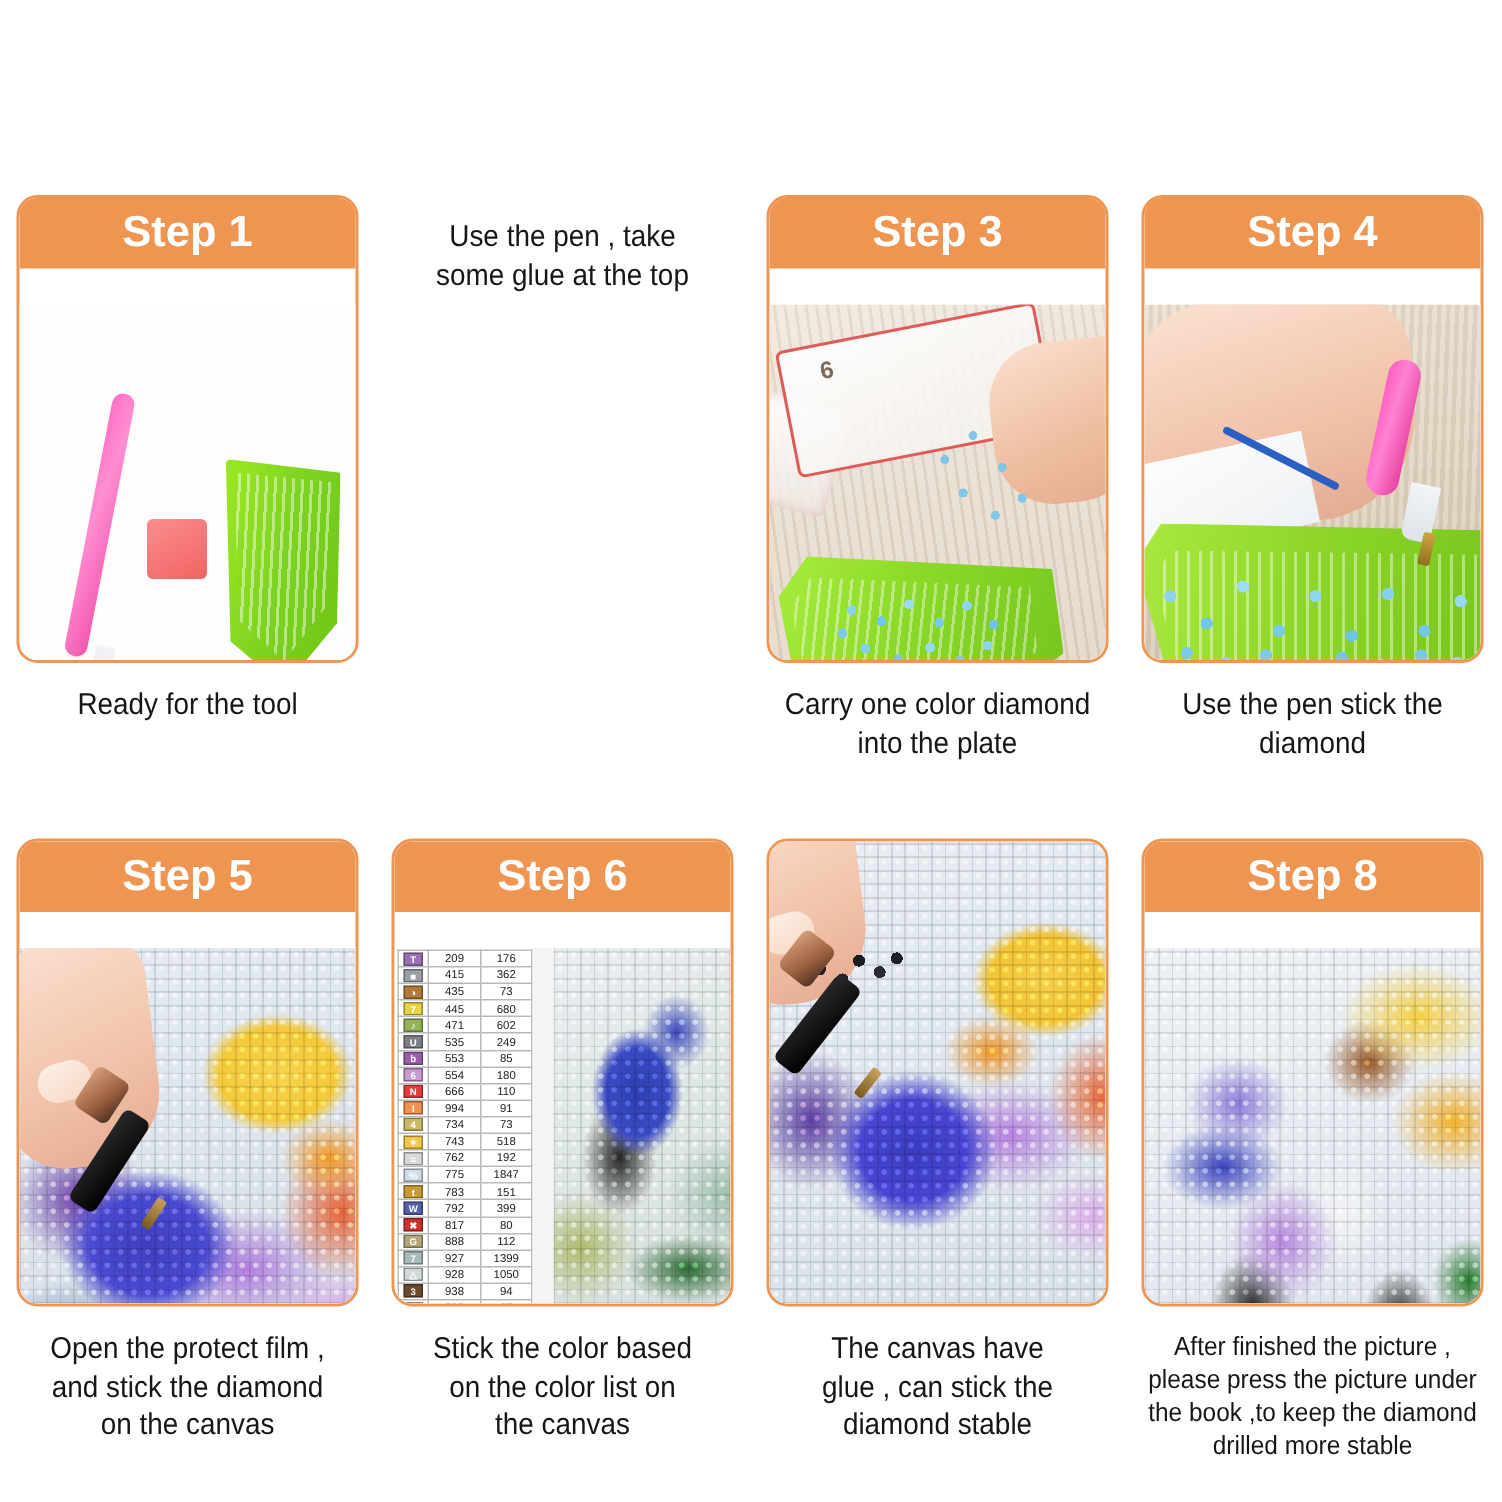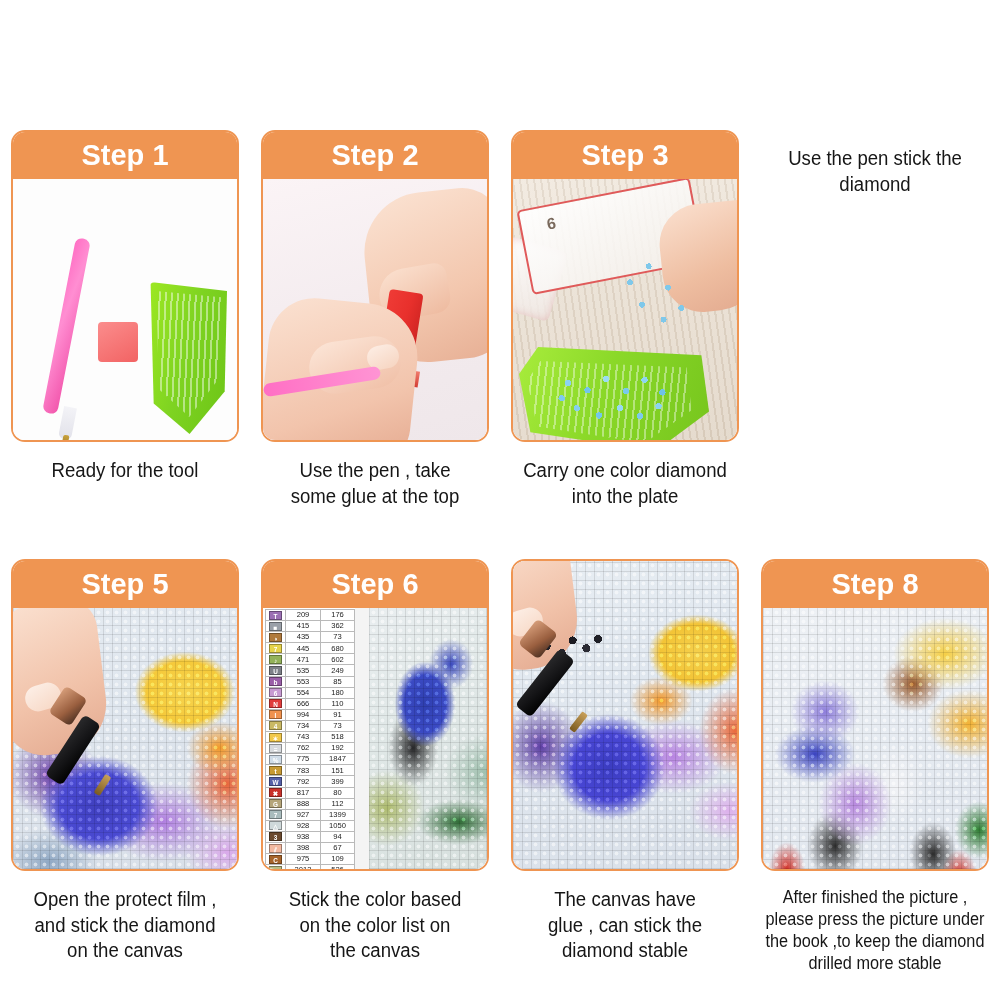--- a/index.html
+++ b/index.html
@@ -62,20 +62,21 @@
 
   .card {
     width: 228px;
     height: 312px;
     border: 2px solid #ef9552;
     border-radius: 14px;
     overflow: hidden;
     background: #ffffff;
     display: flex;
     flex-direction: column;
+    gap: 24px;
   }
   .card-header {
     height: 47px;
     background: #ef9552;
     color: #ffffff;
     font-size: 29px;
     font-weight: bold;
     display: flex;
     align-items: center;
     justify-content: center;
@@ -513,35 +514,20 @@
             <div class="s1-wax"></div>
             <div class="s1-tray"></div>
             <div class="s1-tray-lines"></div>
           </div>
         </div>
       </div>
       <div class="caption">Ready for the tool</div>
     </div>
 
     <div class="cell">
-      <div class="card">
-        <div class="card-header">Step 2</div>
-        <div class="card-body">
-          <div class="photo s2-bg">
-            <div class="hand s2-hand-r"></div>
-            <div class="s2-fing-a"></div>
-            <div class="s2-glue"></div>
-            <div class="s2-glue-cap"></div>
-            <div class="hand s2-hand-l"></div>
-            <div class="s2-thumb"></div>
-            <div class="s2-nail"></div>
-            <div class="s2-pen"></div>
-          </div>
-        </div>
-      </div>
       <div class="caption">Use the pen , take<br>some glue at the top</div>
     </div>
 
     <div class="cell">
       <div class="card">
         <div class="card-header">Step 3</div>
         <div class="card-body">
           <div class="photo s3-bg">
             <div class="s3-wood"></div>
             <div class="s3-bag2"></div>
@@ -552,20 +538,37 @@
             <div class="s3-tray"></div>
             <div class="s3-tray-lines"></div>
             <div class="s3-beads"></div>
           </div>
         </div>
       </div>
       <div class="caption">Carry one color diamond<br>into the plate</div>
     </div>
 
     <div class="cell">
+      <div class="card">
+        <div class="card-header">Step 4</div>
+        <div class="card-body">
+          <div class="photo s4-bg">
+            <div class="s4-weave"></div>
+            <div class="s4-hand"></div>
+            <div class="s4-paper"></div>
+            <div class="s4-blueline"></div>
+            <div class="s4-tray"></div>
+            <div class="s4-tray-lines"></div>
+            <div class="s4-beads"></div>
+            <div class="s4-pen"></div>
+            <div class="s4-pen-clear"></div>
+            <div class="s4-pen-nib"></div>
+          </div>
+        </div>
+      </div>
       <div class="caption">Use the pen stick the<br>diamond</div>
     </div>
   </div>
 
   <div class="grid row2">
 
     <div class="cell">
       <div class="card">
         <div class="card-header">Step 5</div>
         <div class="card-body">

